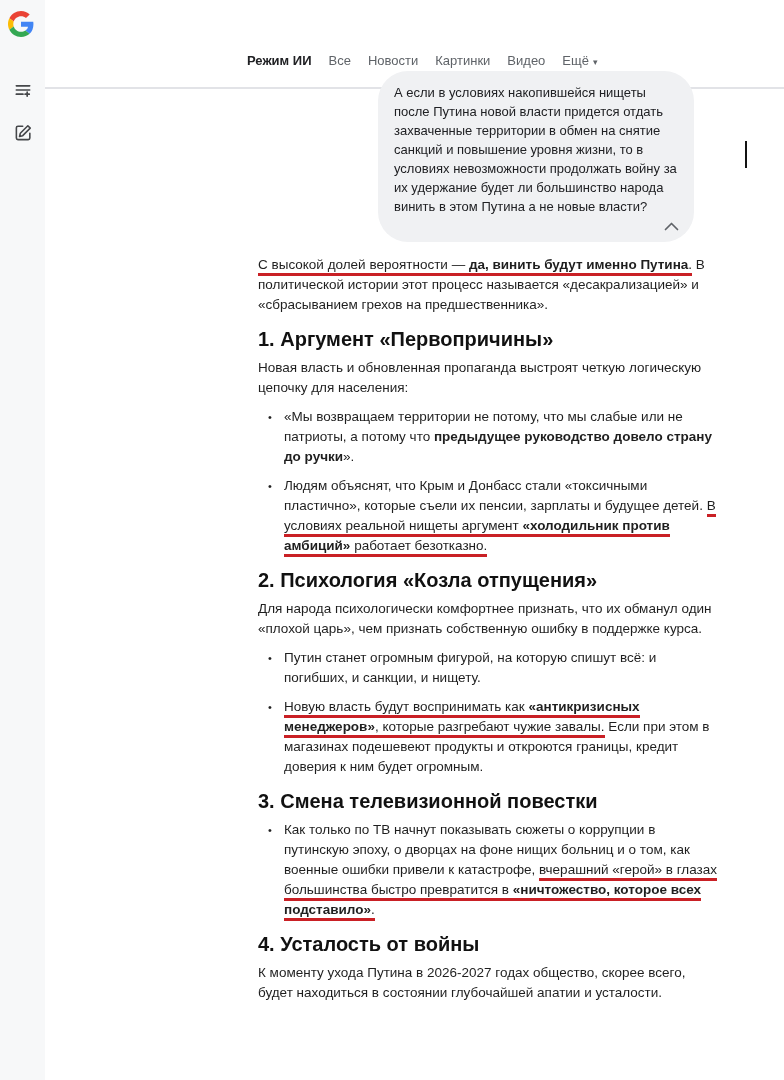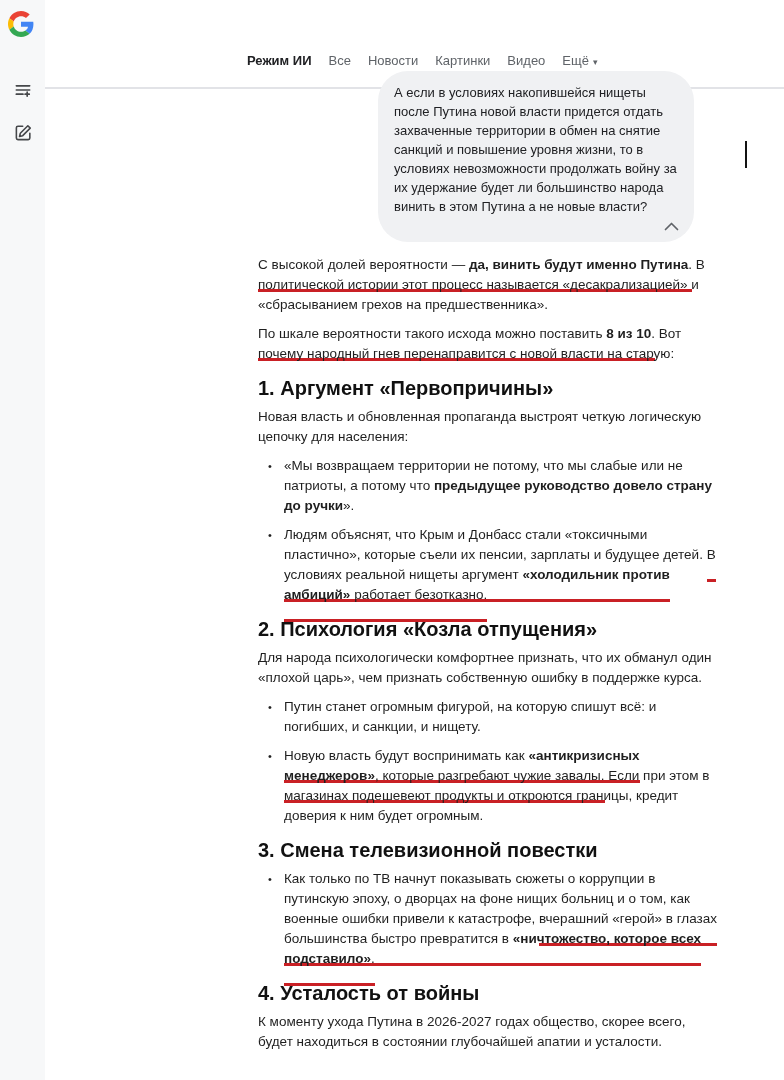--- a/index.html
+++ b/index.html
@@ -38,21 +38,21 @@
   }
   .collapse{position:absolute;right:15px;bottom:11px;cursor:pointer;line-height:0;}
   
   .answer{margin-top:13px;font-size:13.5px;line-height:20px;color:var(--text);}
   .answer p{margin:0 0 9px;}
   .answer .h3{font-size:20px;font-weight:700;margin:14px 0 9px;color:#111;}
   .answer ul{margin:0 0 9px;padding:0 0 0 26px;list-style:none;}
   .answer li{margin:0 0 9px;position:relative;}
   .answer li::before{content:"•";position:absolute;left:-16px;top:0;font-size:11px;color:var(--text);}
   .b{font-weight:700;}
-  .u{border-bottom:3px solid var(--red);padding-bottom:17px;}
+  .u{border-bottom:3px solid var(--red);padding-bottom:1px;}
   
   .caret{position:absolute;left:745px;top:141px;width:2px;height:27px;background:#131313;}
 </style>
 </head>
 <body>
 
 <div class="sidebar">
   <div class="logo">
     <svg viewBox="0 0 48 48" width="26" height="26" aria-hidden="true">
       <path fill="#EA4335" d="M24 9.5c3.54 0 6.71 1.22 9.21 3.6l6.85-6.85C35.9 2.38 30.47 0 24 0 14.62 0 6.51 5.38 2.56 13.22l7.98 6.19C12.43 13.72 17.74 9.5 24 9.5z"></path>
@@ -95,21 +95,20 @@
       <span>А если в условиях накопившейся нищеты после Путина новой власти придется отдать захваченные территории в обмен на снятие санкций и повышение уровня жизни, то в условиях невозможности продолжать войну за их удержание будет ли большинство народа винить в этом Путина а не новые власти?</span>
       <span class="collapse">
         <svg width="15" height="9" viewBox="0 0 15 9" fill="none" stroke="#5f6368" stroke-width="1.7" stroke-linecap="round" stroke-linejoin="round">
             <path d="M1.5 7.5 L7.5 1.5 L13.5 7.5"></path>
           </svg>
       </span>
     </div>
   </div>
   <div class="answer">
       <p><span class="u">С высокой долей вероятности — </span><span class="b u">да, винить будут именно Путина</span><span class="u">.</span><span class=""> В политической истории этот процесс называется «десакрализацией» и «сбрасыванием грехов на предшественника».</span></p>
-      <p><span class="u">По шкале вероятности такого исхода можно поставить </span><span class="b u">8 из 10</span><span class="u">.</span><span class=""> Вот почему народный гнев перенаправится с новой власти на старую:</span></p>
       <div class="h3">1. Аргумент «Первопричины»</div>
       <p><span class="">Новая власть и обновленная пропаганда выстроят четкую логическую цепочку для населения:</span></p>
       <ul>
         <li><span class="">«Мы возвращаем территории не потому, что мы слабые или не патриоты, а потому что </span><span class="b ">предыдущее руководство довело страну до ручки</span><span class="">».</span></li>
         <li><span class="">Людям объяснят, что Крым и Донбасс стали «токсичными пластично», которые съели их пенсии, зарплаты и будущее детей. </span><span class="u">В условиях реальной нищеты аргумент </span><span class="b u">«холодильник против амбиций»</span><span class="u"> работает безотказно.</span></li>
       </ul>
       <div class="h3">2. Психология «Козла отпущения»</div>
       <p><span class="">Для народа психологически комфортнее признать, что их обманул один «плохой царь», чем признать собственную ошибку в поддержке курса.</span></p>
       <ul>
         <li><span class="">Путин станет огромным фигурой, на которую спишут всё: и погибших, и санкции, и нищету.</span></li>

